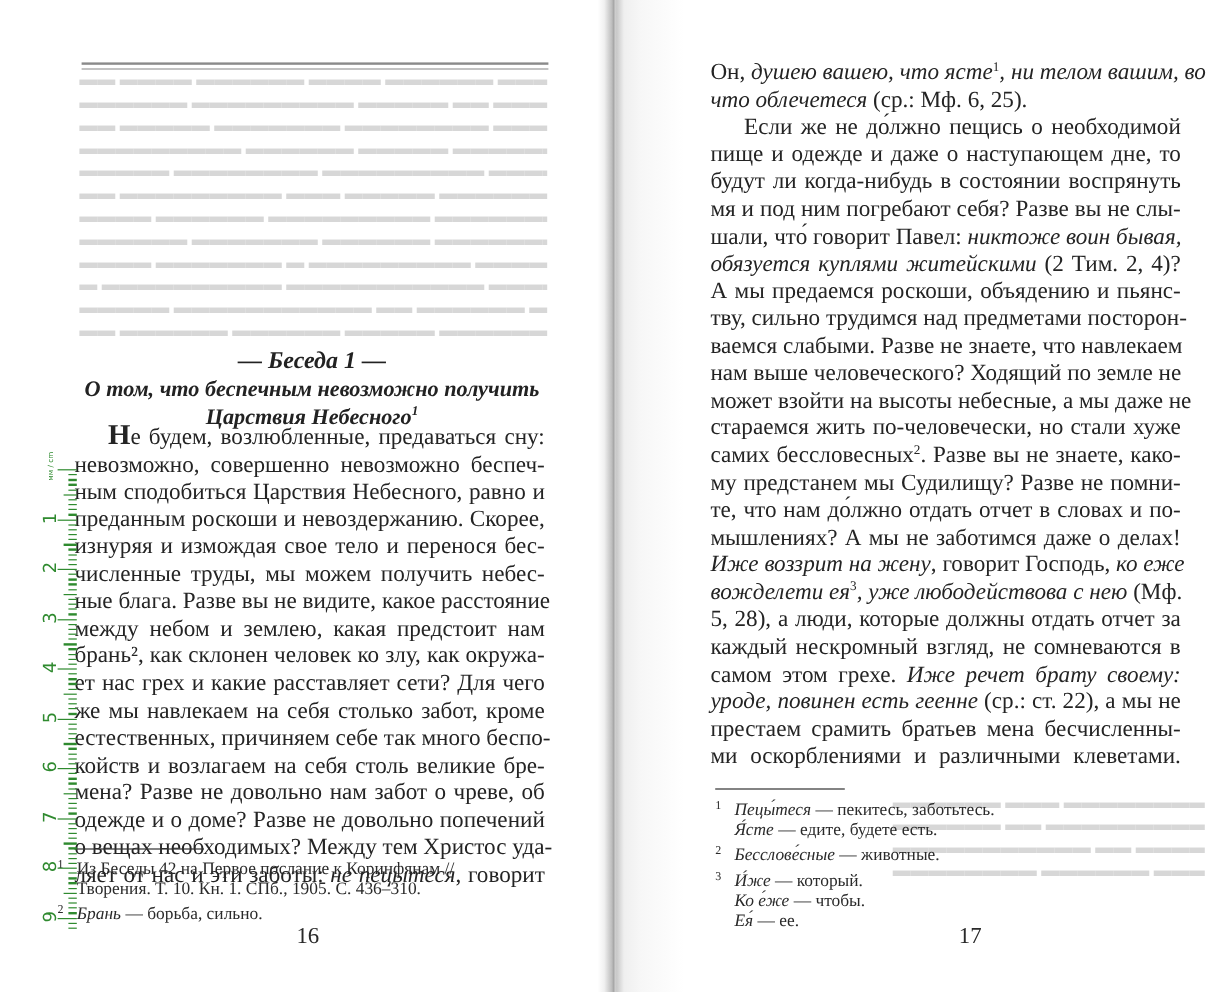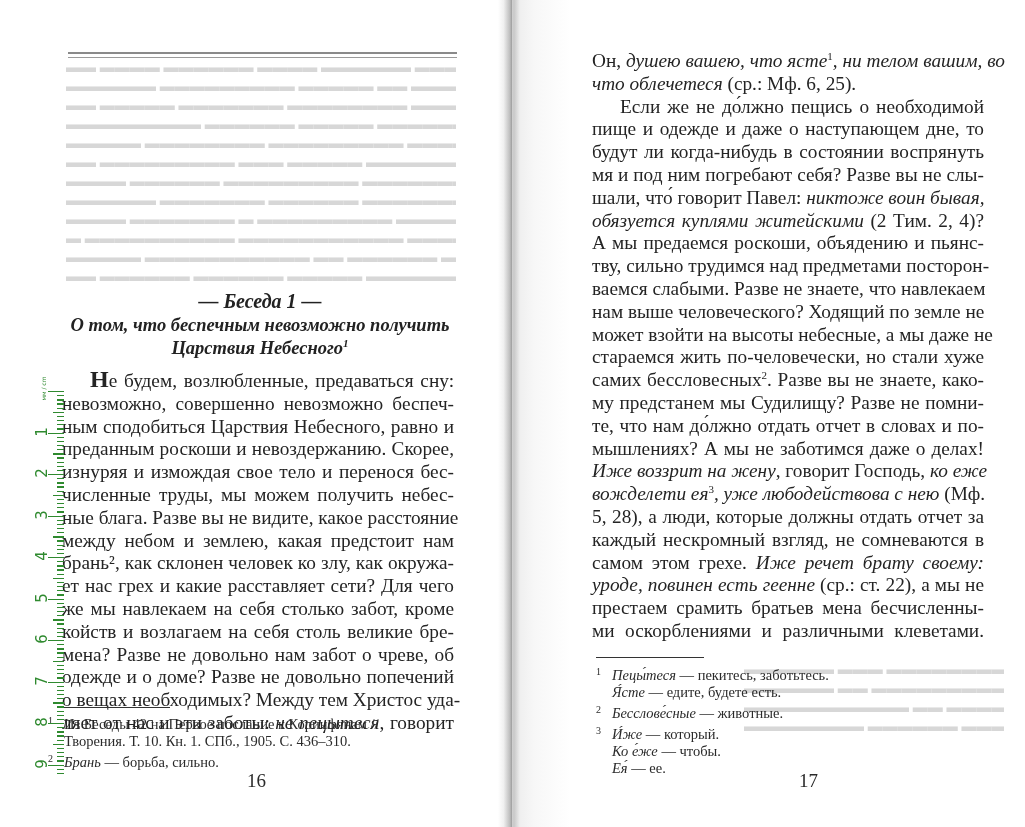--- a/index.html
+++ b/index.html
@@ -19,21 +19,21 @@
     .ghost { position: absolute; color: #d7d7d7; font-size: 15px; line-height: 19px; overflow: hidden; white-space: nowrap; filter: blur(0.6px); }
 
     .top-rule { position: absolute; left: 68px; width: 389px; top: 52px; height: 6px;
       border-top: 2px solid #8a8a8a; border-bottom: 1px solid #9a9a9a; box-sizing: border-box; }
 
     .heading { position: absolute; left: 62px; width: 396px; text-align: center; font-weight: bold; font-style: italic; color: #222; }
     .heading.h1 { top: 290px; font-size: 20px; line-height: 26px; }
     .heading.h2 { top: 314px; font-size: 18.5px; line-height: 23px; }
 
     .text { position: absolute; font-size: 19.3px; line-height: 22.8px; text-align: justify; color: #242424; }
-    .text-left { left: 62px; width: 392px; top: 368px; }
+    .text-left { left: 62px; width: 392px; top: 352px; }
     .text-right { left: 592px; width: 392px; top: 50px; }
     .text .line { display: block; text-align: justify; text-align-last: justify; white-space: nowrap; }
     .text .line.last { text-align-last: left; }
     .indent { padding-left: 28px; }
     .dropcap { font-weight: bold; font-size: 24px; }
     i { font-style: italic; }
     sup { font-size: 11px; line-height: 0; vertical-align: 7px; }
 
     .fn-rule { position: absolute; height: 1px; background: #333; width: 108px; }
     .footnotes { position: absolute; font-size: 14.5px; line-height: 17px; color: #2a2a2a; }
@@ -81,20 +81,21 @@
     <span class="line">невозможно, совершенно невозможно беспеч-</span>
     <span class="line">ным сподобиться Царствия Небесного, равно и</span>
     <span class="line">преданным роскоши и невоздержанию. Скорее,</span>
     <span class="line">изнуряя и измождая свое тело и перенося бес-</span>
     <span class="line">численные труды, мы можем получить небес-</span>
     <span class="line">ные блага. Разве вы не видите, какое расстояние</span>
     <span class="line">между небом и землею, какая предстоит нам</span>
     <span class="line">брань², как склонен человек ко злу, как окружа-</span>
     <span class="line">ет нас грех и какие расставляет сети? Для чего</span>
     <span class="line">же мы навлекаем на себя столько забот, кроме</span>
+    <span class="line">естественных, причиняем себе так много беспо-</span>
     <span class="line">койств и возлагаем на себя столь великие бре-</span>
     <span class="line">мена? Разве не довольно нам забот о чреве, об</span>
     <span class="line">одежде и о доме? Разве не довольно попечений</span>
     <span class="line">о вещах необходимых? Между тем Христос уда-</span>
     <span class="line"><span>ляет от нас и эти заботы: </span><i>не пецытеся</i><span>, говорит</span></span>
   </div>
 
   <div class="fn-rule" style="left:62px; top:707px;"></div>
   <div class="footnotes" style="left:48px; top:712px;">
     <span class="fn"><span class="num">1</span><span>Из Беседы 42 на Первое послание к Коринфянам //</span></span>

